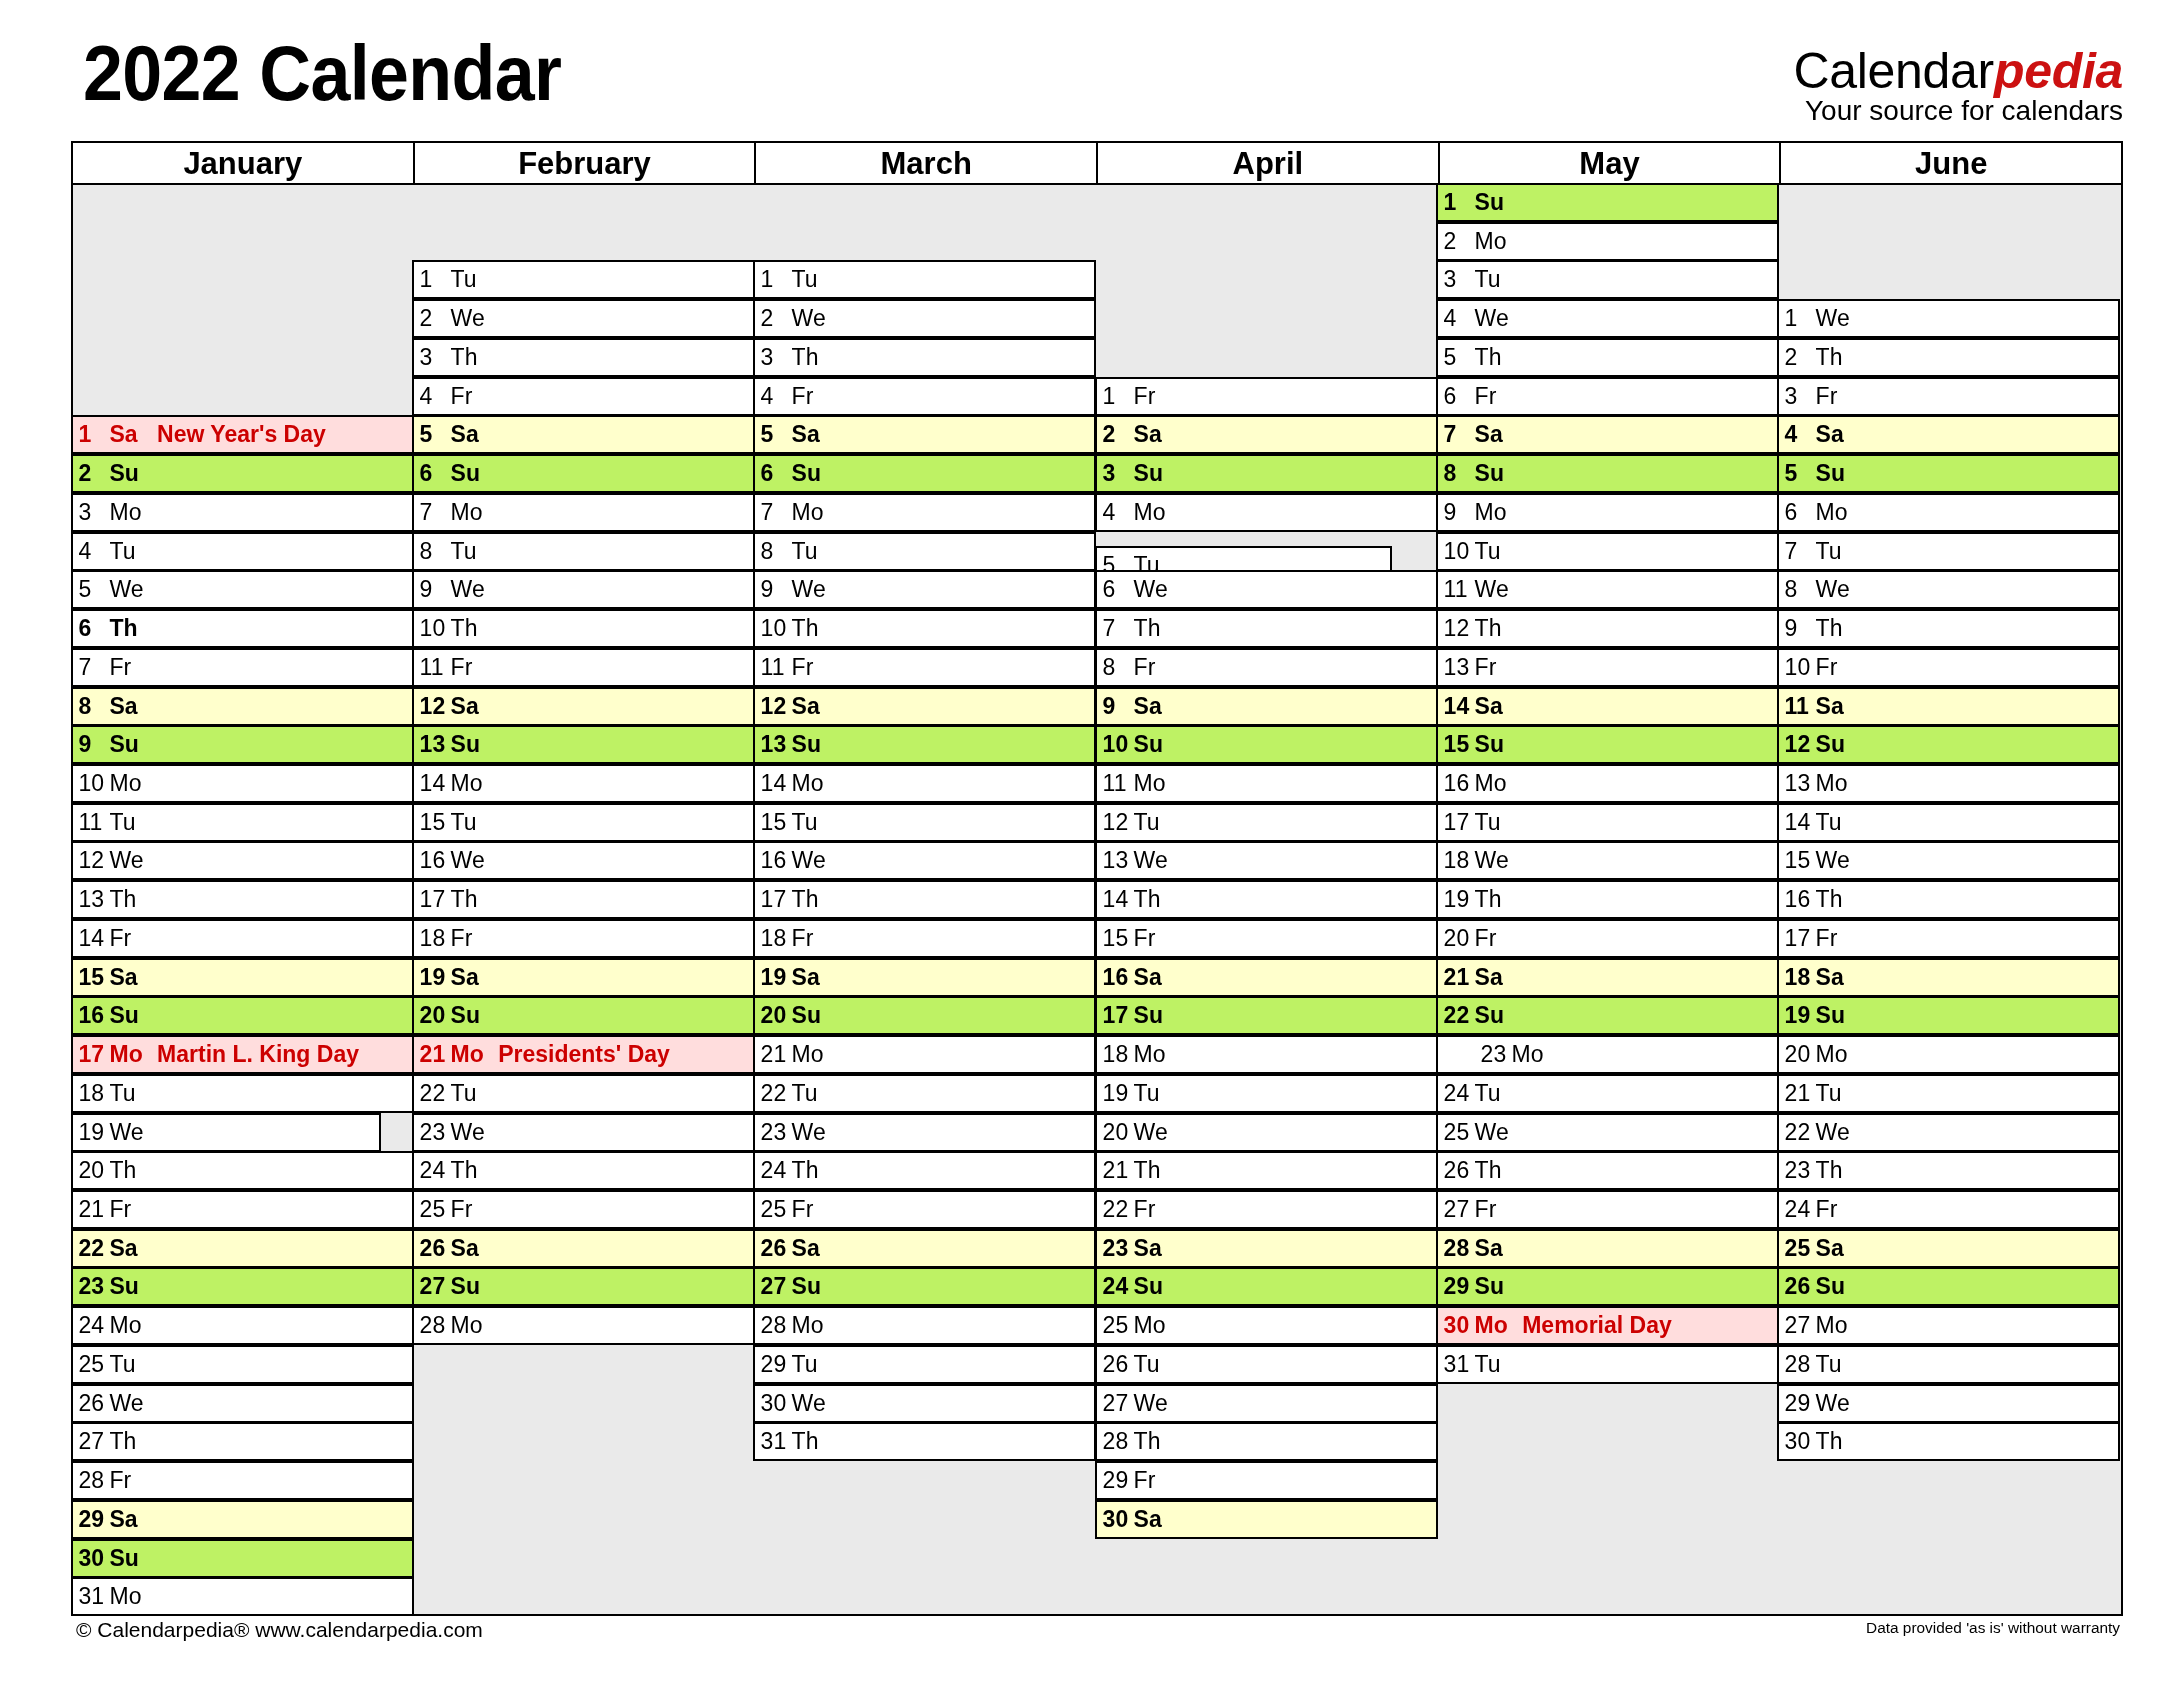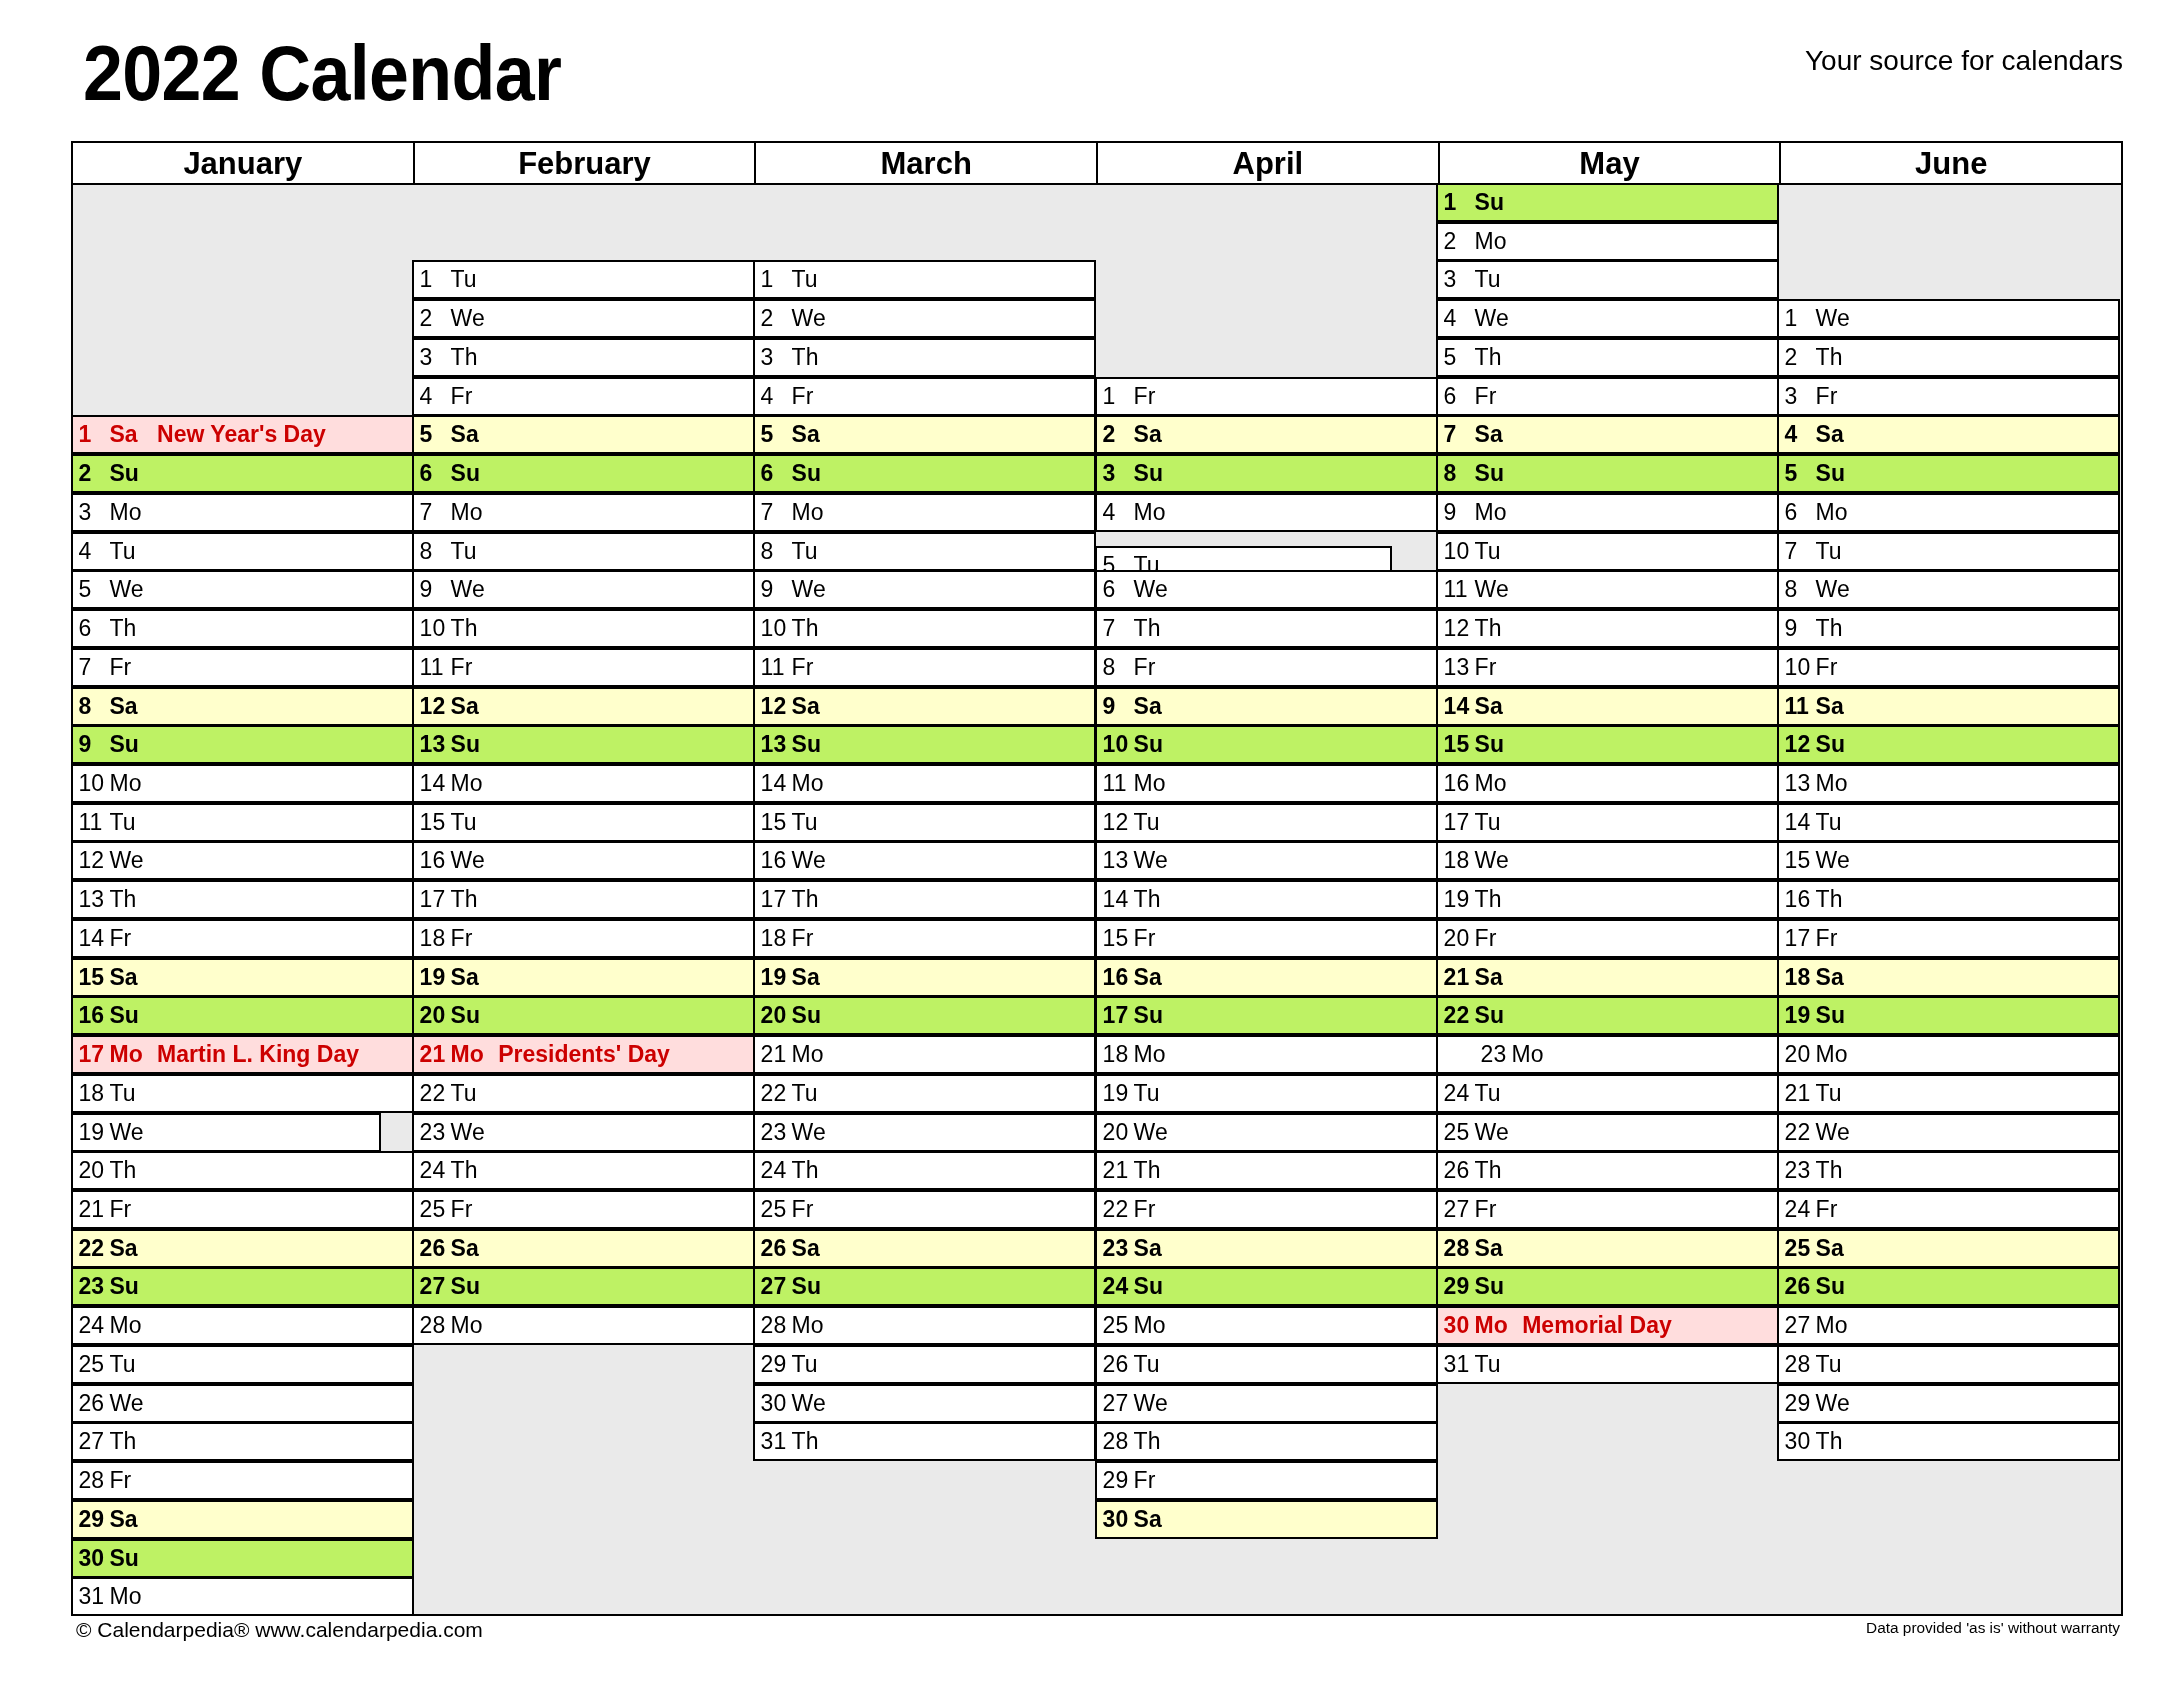--- a/index.html
+++ b/index.html
@@ -30,39 +30,40 @@
   .cell .h { display: inline-block; padding-left: 5.6px; }
   .foot-l { position: absolute; left: 76px; top: 1618px; font-size: 21px; }
   .foot-r { position: absolute; right: 63px; top: 1619px; font-size: 15.4px; }
 </style>
 </head>
 <body>
 
 <div class="title">2022 Calendar</div>
 
 <div class="brand">
+  <div class="name"><span>Calendar</span><span class="accent">pedia</span></div>
   <div class="tag">Your source for calendars</div>
 </div>
 
 <div class="grid" id="grid">
   <div class="head" id="head">
       <div class="mh">January</div>
       <div class="mh">February</div>
       <div class="mh">March</div>
       <div class="mh">April</div>
       <div class="mh">May</div>
       <div class="mh">June</div>
     </div>
 <div class="col" style="left: -2.1px; width: 343px;">
       <div class="cell hol" style="top: 232px; width: 343px;"><span class="d">1</span><span class="w">Sa</span><span class="h">New Year's Day</span></div>
       <div class="cell sun" style="top: 271px; width: 343px;"><span class="d">2</span><span class="w">Su</span></div>
       <div class="cell" style="top: 310px; width: 343px;"><span class="d">3</span><span class="w">Mo</span></div>
       <div class="cell" style="top: 349px; width: 343px;"><span class="d">4</span><span class="w">Tu</span></div>
       <div class="cell" style="top: 387px; width: 343px;"><span class="d">5</span><span class="w">We</span></div>
-      <div class="cell" style="top: 426px; width: 343px;"><span class="d">6</span><span class="w">Th</span></div>
+      <div class="cell" style="top: 426px; width: 343px; font-weight: bold;"><span class="d">6</span><span class="w">Th</span></div>
       <div class="cell" style="top: 465px; width: 343px;"><span class="d">7</span><span class="w">Fr</span></div>
       <div class="cell sat" style="top: 504px; width: 343px;"><span class="d">8</span><span class="w">Sa</span></div>
       <div class="cell sun" style="top: 542px; width: 343px;"><span class="d">9</span><span class="w">Su</span></div>
       <div class="cell" style="top: 581px; width: 343px;"><span class="d">10</span><span class="w">Mo</span></div>
       <div class="cell" style="top: 620px; width: 343px;"><span class="d">11</span><span class="w">Tu</span></div>
       <div class="cell" style="top: 658px; width: 343px;"><span class="d">12</span><span class="w">We</span></div>
       <div class="cell" style="top: 697px; width: 343px;"><span class="d">13</span><span class="w">Th</span></div>
       <div class="cell" style="top: 736px; width: 343px;"><span class="d">14</span><span class="w">Fr</span></div>
       <div class="cell sat" style="top: 775px; width: 343px;"><span class="d">15</span><span class="w">Sa</span></div>
       <div class="cell sun" style="top: 813px; width: 343px;"><span class="d">16</span><span class="w">Su</span></div>

